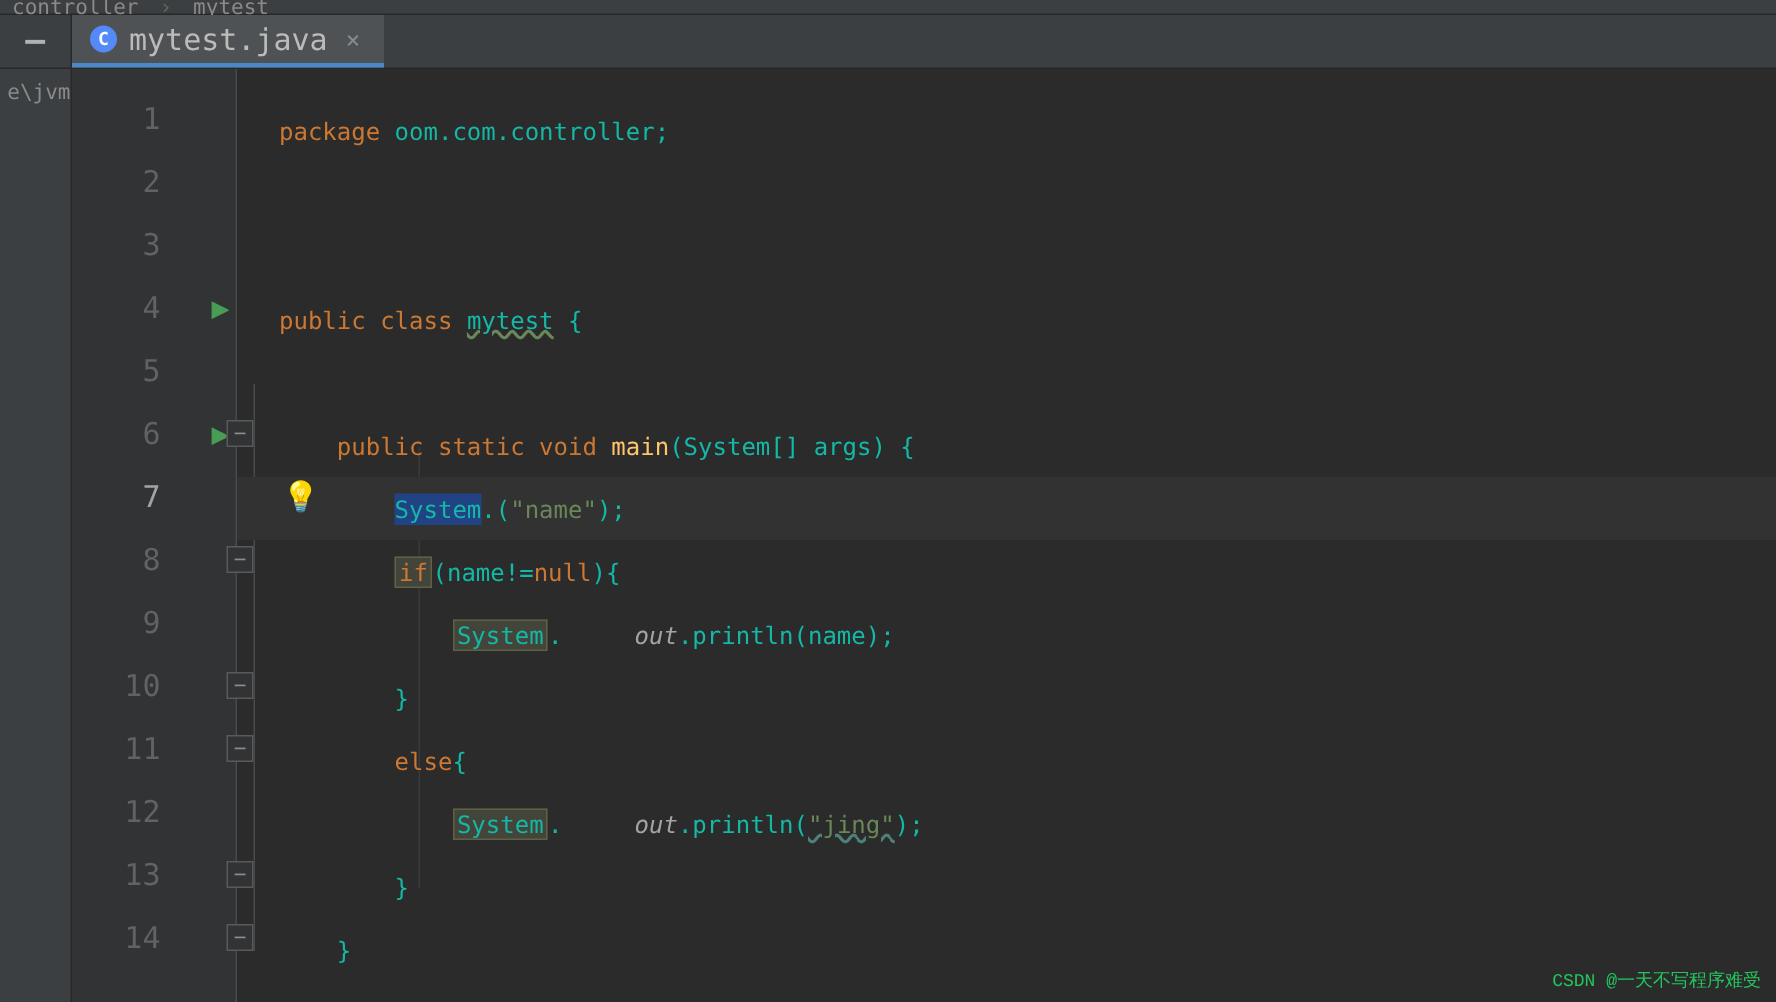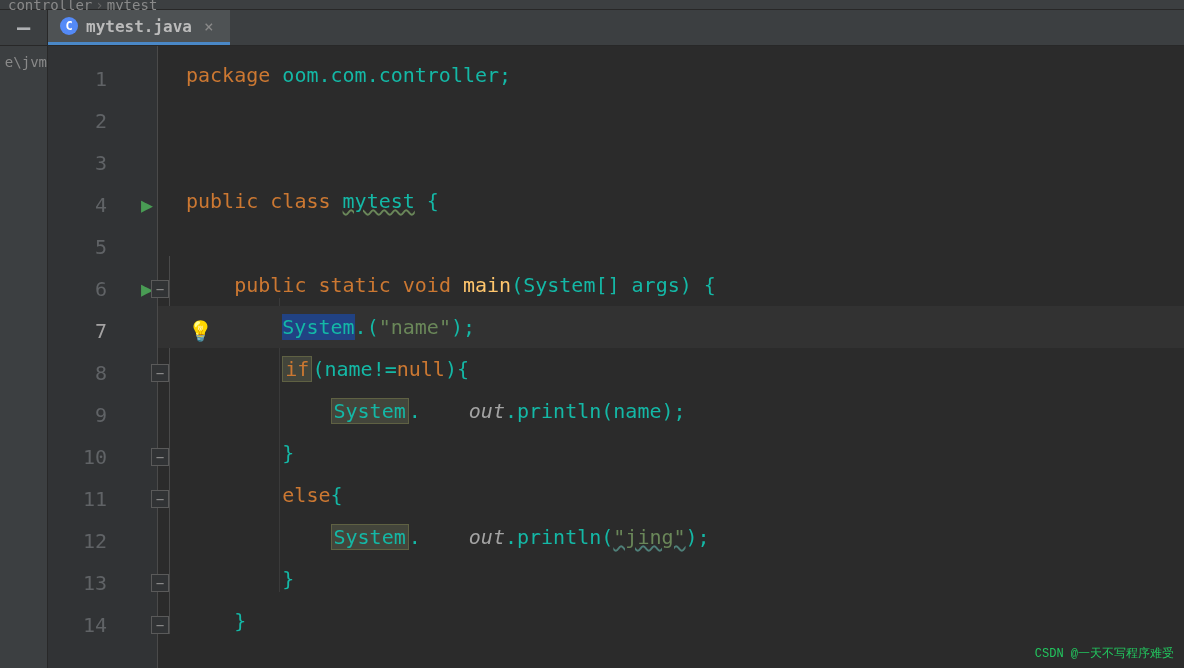--- a/index.html
+++ b/index.html
@@ -12,21 +12,21 @@
       position: relative;
     }
     .breadcrumb {
       height: 10px;
       background: #3c3f41;
       color: #8a8a8a;
       font-size: 14px;
       padding: 0 8px;
       display: flex;
       align-items: center;
-      gap: 3px;
+      gap: 14px;
       border-bottom: 1px solid #282828;
       text-align: right;
     }
     .breadcrumb .sep { color: #666; }
     .tab-row {
       height: 36px;
       background: #3c3f41;
       display: flex;
       align-items: stretch;
       border-bottom: 1px solid #282828;
@@ -56,21 +56,21 @@
       height: 18px;
       background: #548af7;
       border-radius: 50%;
       display: flex;
       align-items: center;
       justify-content: center;
       color: #fff;
       font-size: 12px;
       font-weight: bold;
     }
-    .editor-tab .label { color: #bbb; font-size: 16px; font-weight: bold; }
+    .editor-tab .label { color: #bbb; font-size: 20px; }
     .editor-tab .close { color: #8a8a8a; margin-left: 4px; cursor: pointer; }
     .main {
       display: flex;
       height: calc(100% - 46px);
     }
     .sidebar-label {
       width: 48px;
       background: #3c3f41;
       color: #8a8a8a;
       font-size: 14px;
@@ -125,22 +125,22 @@
     .bulb-icon {
       position: absolute;
       right: -56px;
       color: #f0a732;
       font-size: 20px;
       z-index: 3;
       cursor: pointer;
     }
     .code {
       flex: 1;
-      padding-top: 8px;
-      font-size: 20px;
+      padding-top: 20px;
+      font-size: 16px;
       position: relative;
     }
     .code-line {
       height: 42px;
       display: flex;
       align-items: center;
       padding-left: 28px;
       white-space: pre;
       position: relative;
     }

